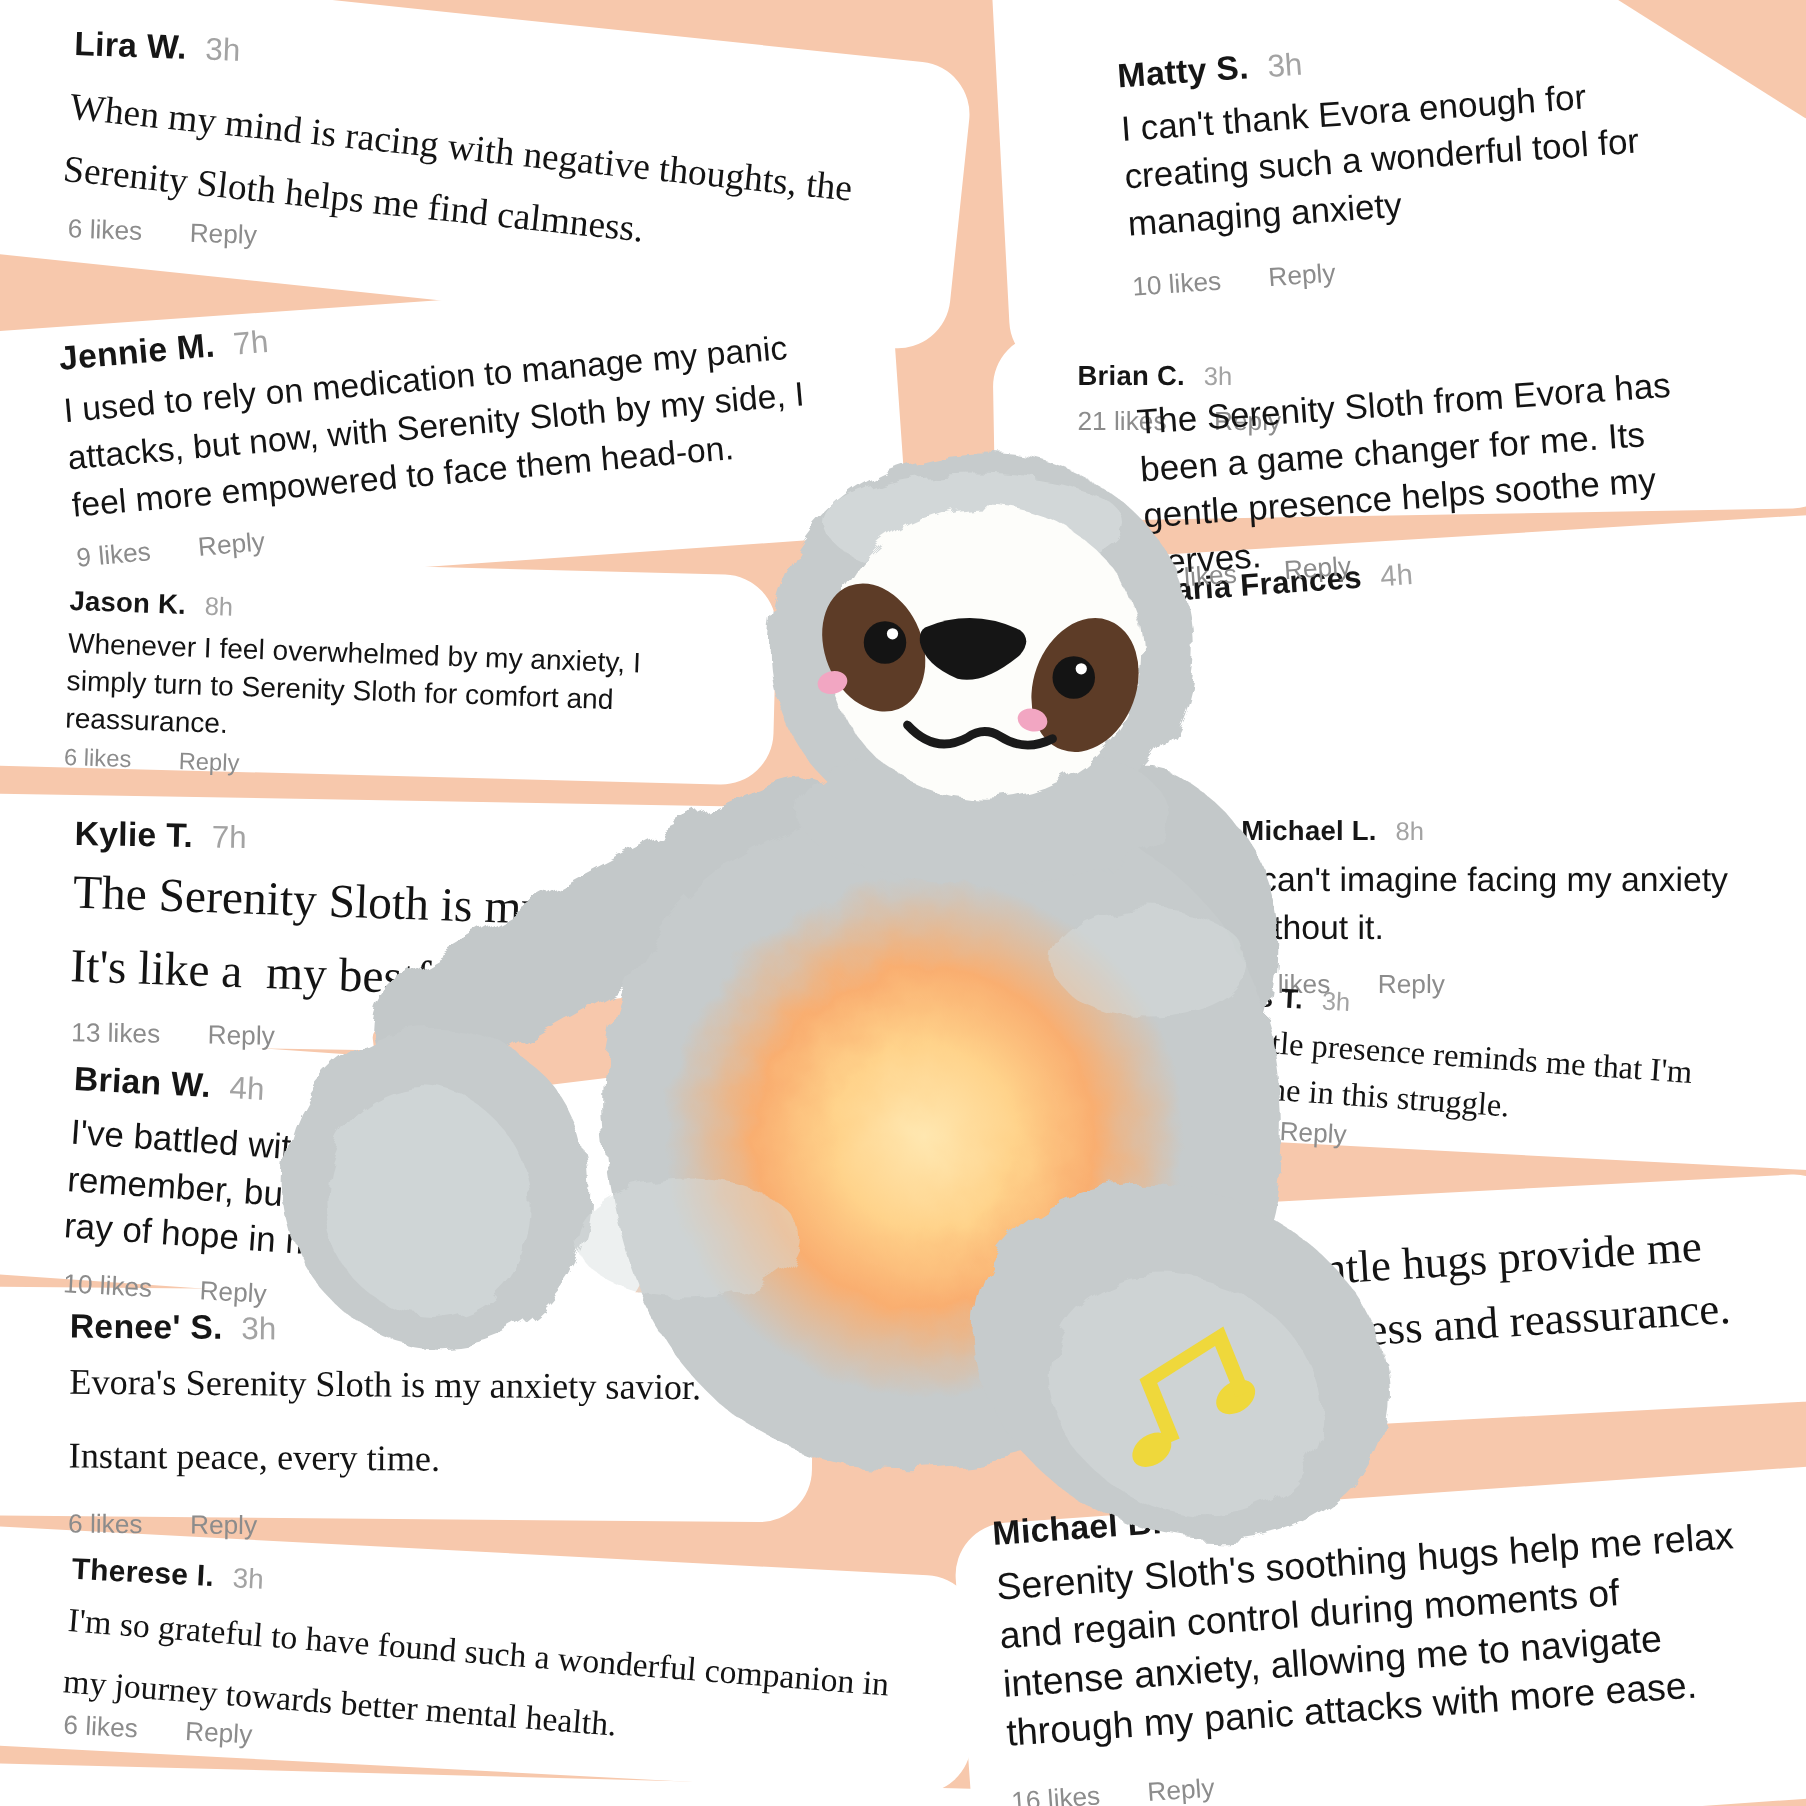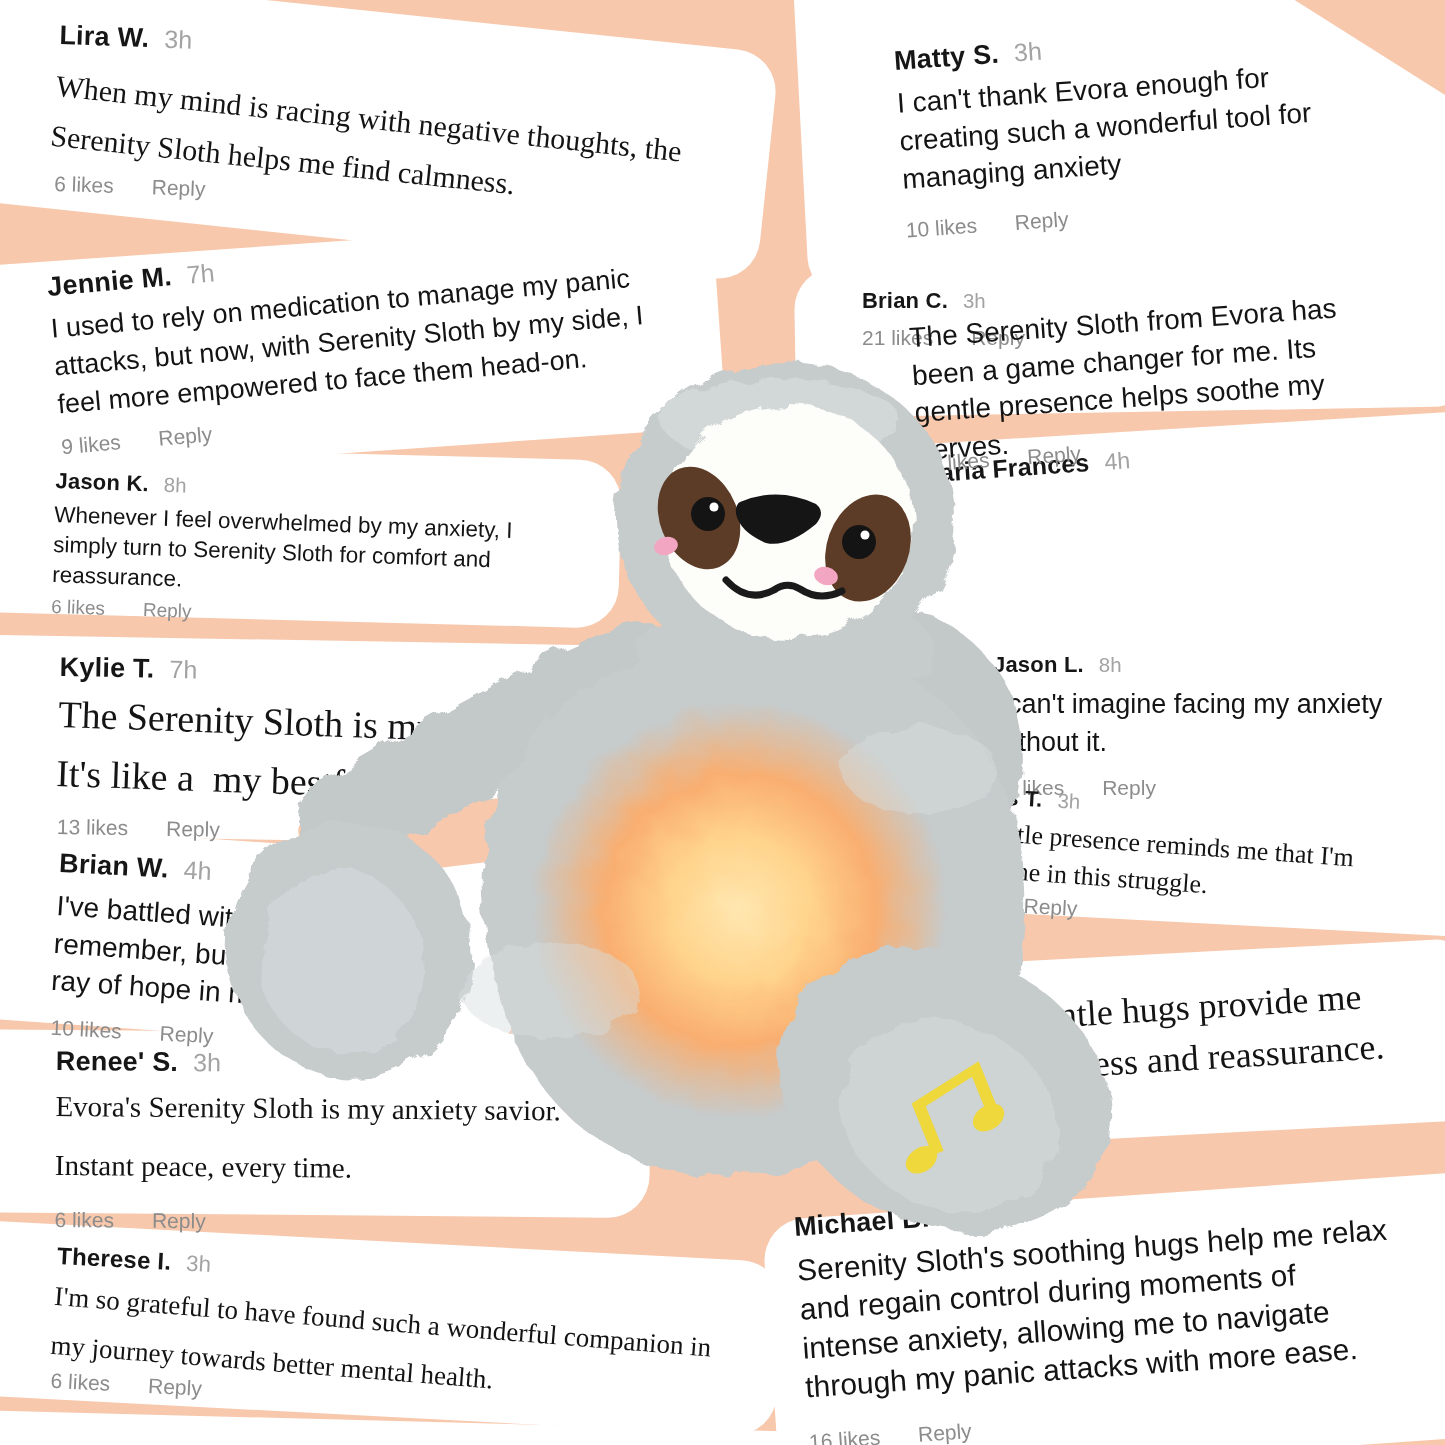--- a/index.html
+++ b/index.html
@@ -167,21 +167,21 @@
     <div class="bd">The Serenity Sloth is my i
 It's like a  my bestfrien</div>
     <div class="mt">
         <span>13 likes</span>
         <span>Reply</span>
       </div>
   </div>
 
   <div class="cm c7">
     <div class="row1">
-        <span class="nm">Jason L.</span>
+        <span class="nm">Michael L.</span>
         <span class="tm">8h</span>
       </div>
     <div class="bd">I can't imagine facing my anxiety
 without it.</div>
     <div class="mt">
         <span>10 likes</span>
         <span>Reply</span>
       </div>
   </div>
 

